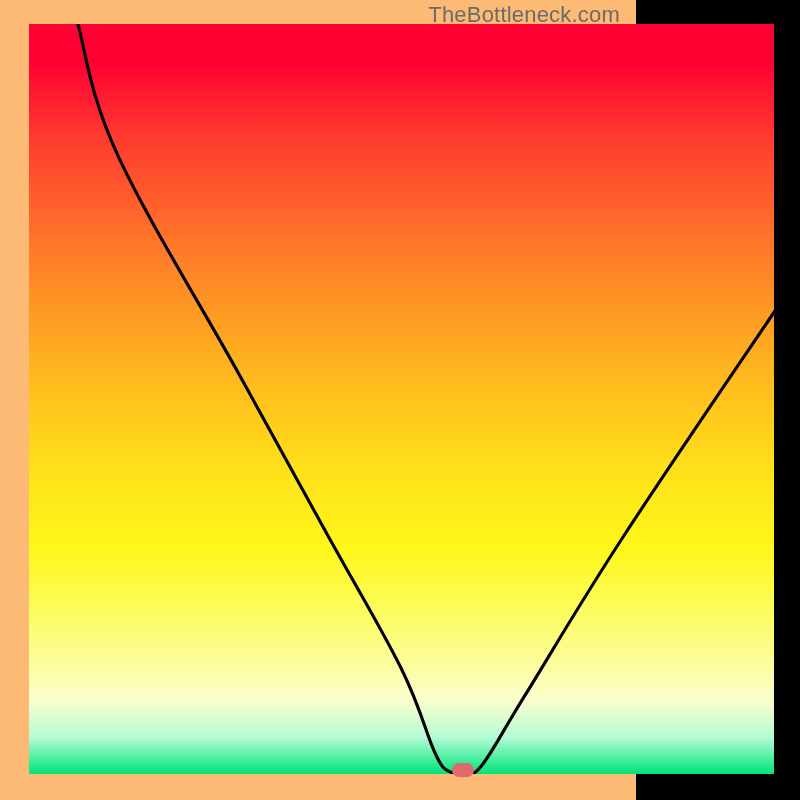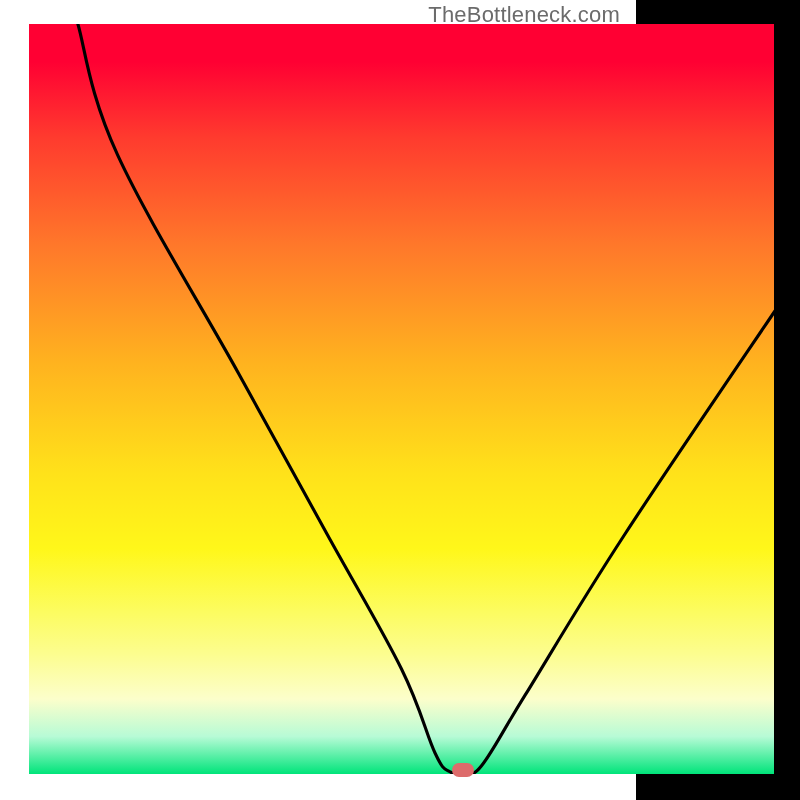--- a/index.html
+++ b/index.html
@@ -8,21 +8,21 @@
     width: 800px;
     height: 800px;
     background: #000;
     overflow: hidden;
     font-family: Arial, Helvetica, sans-serif;
   }
   .stage {
     position: relative;
     width: 636px;
     height: 800px;
-    background: #ffffff;
+    background: #fdba74;
   }
   
   .plot-area {
     position: absolute;
     background: linear-gradient(
       to bottom,
       #ff0033 0%,
       #ff0033 5%,
       #ff3a2e 15%,
       #ff7a2a 30%,

